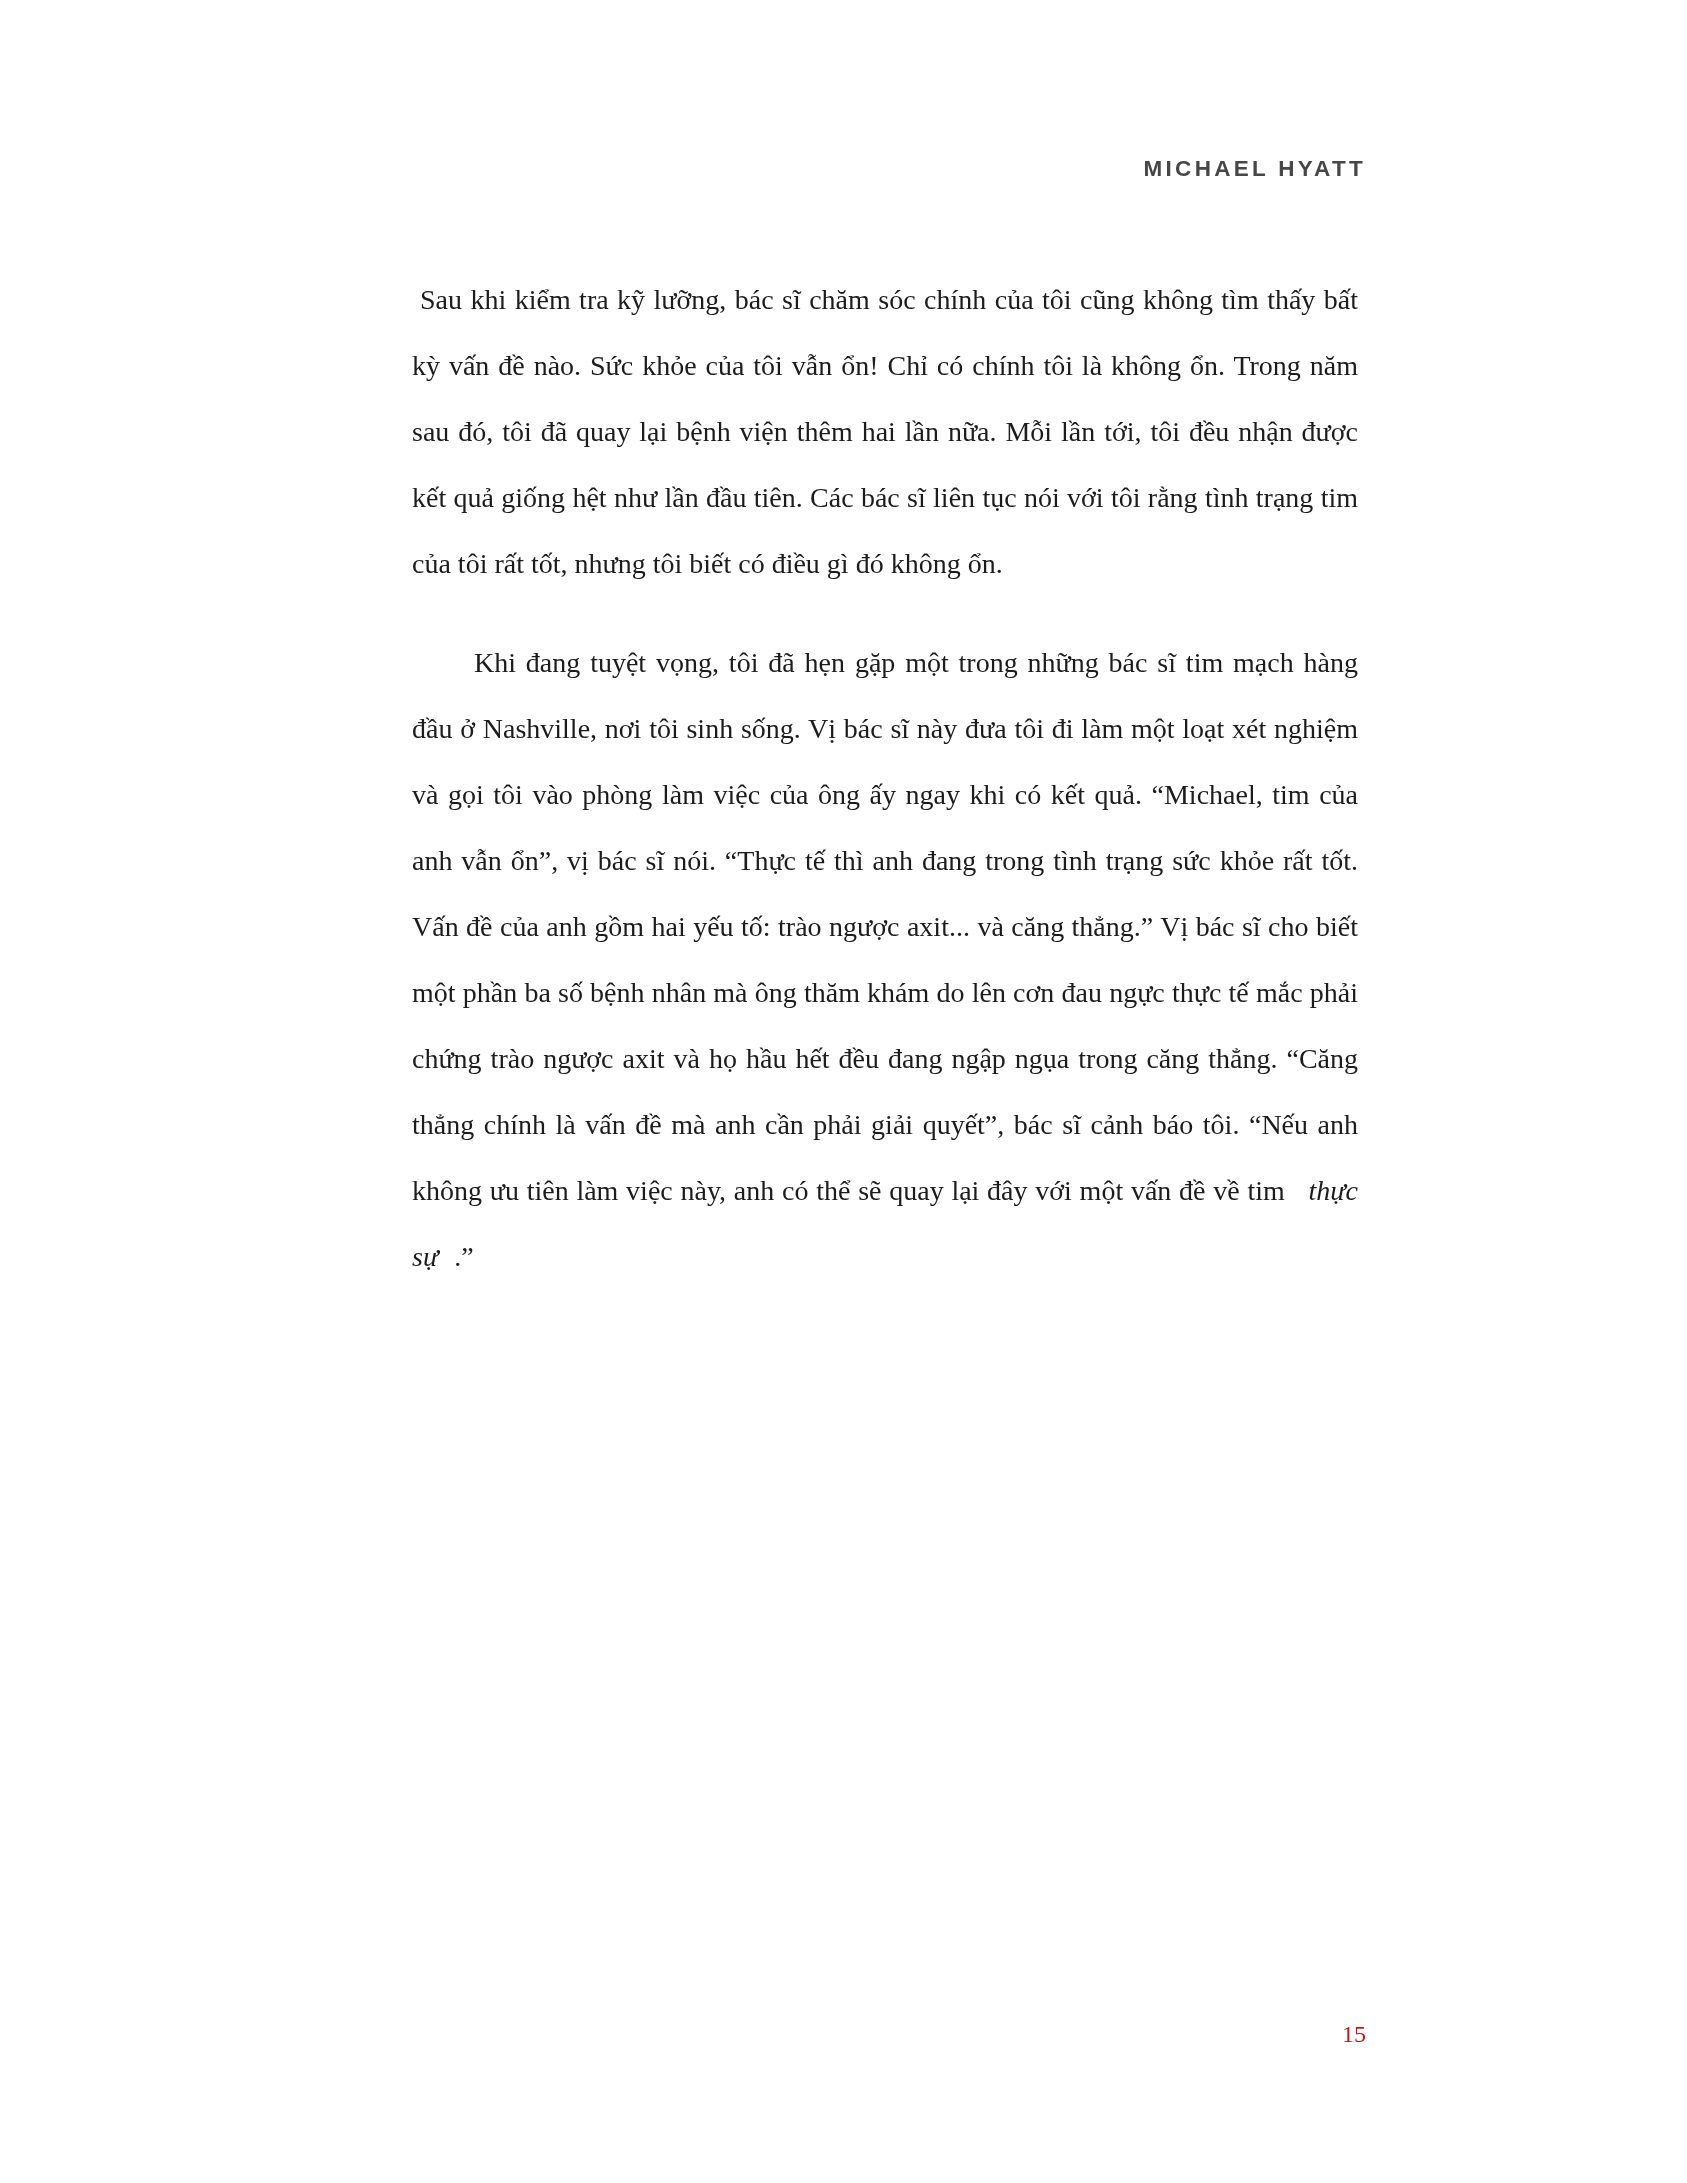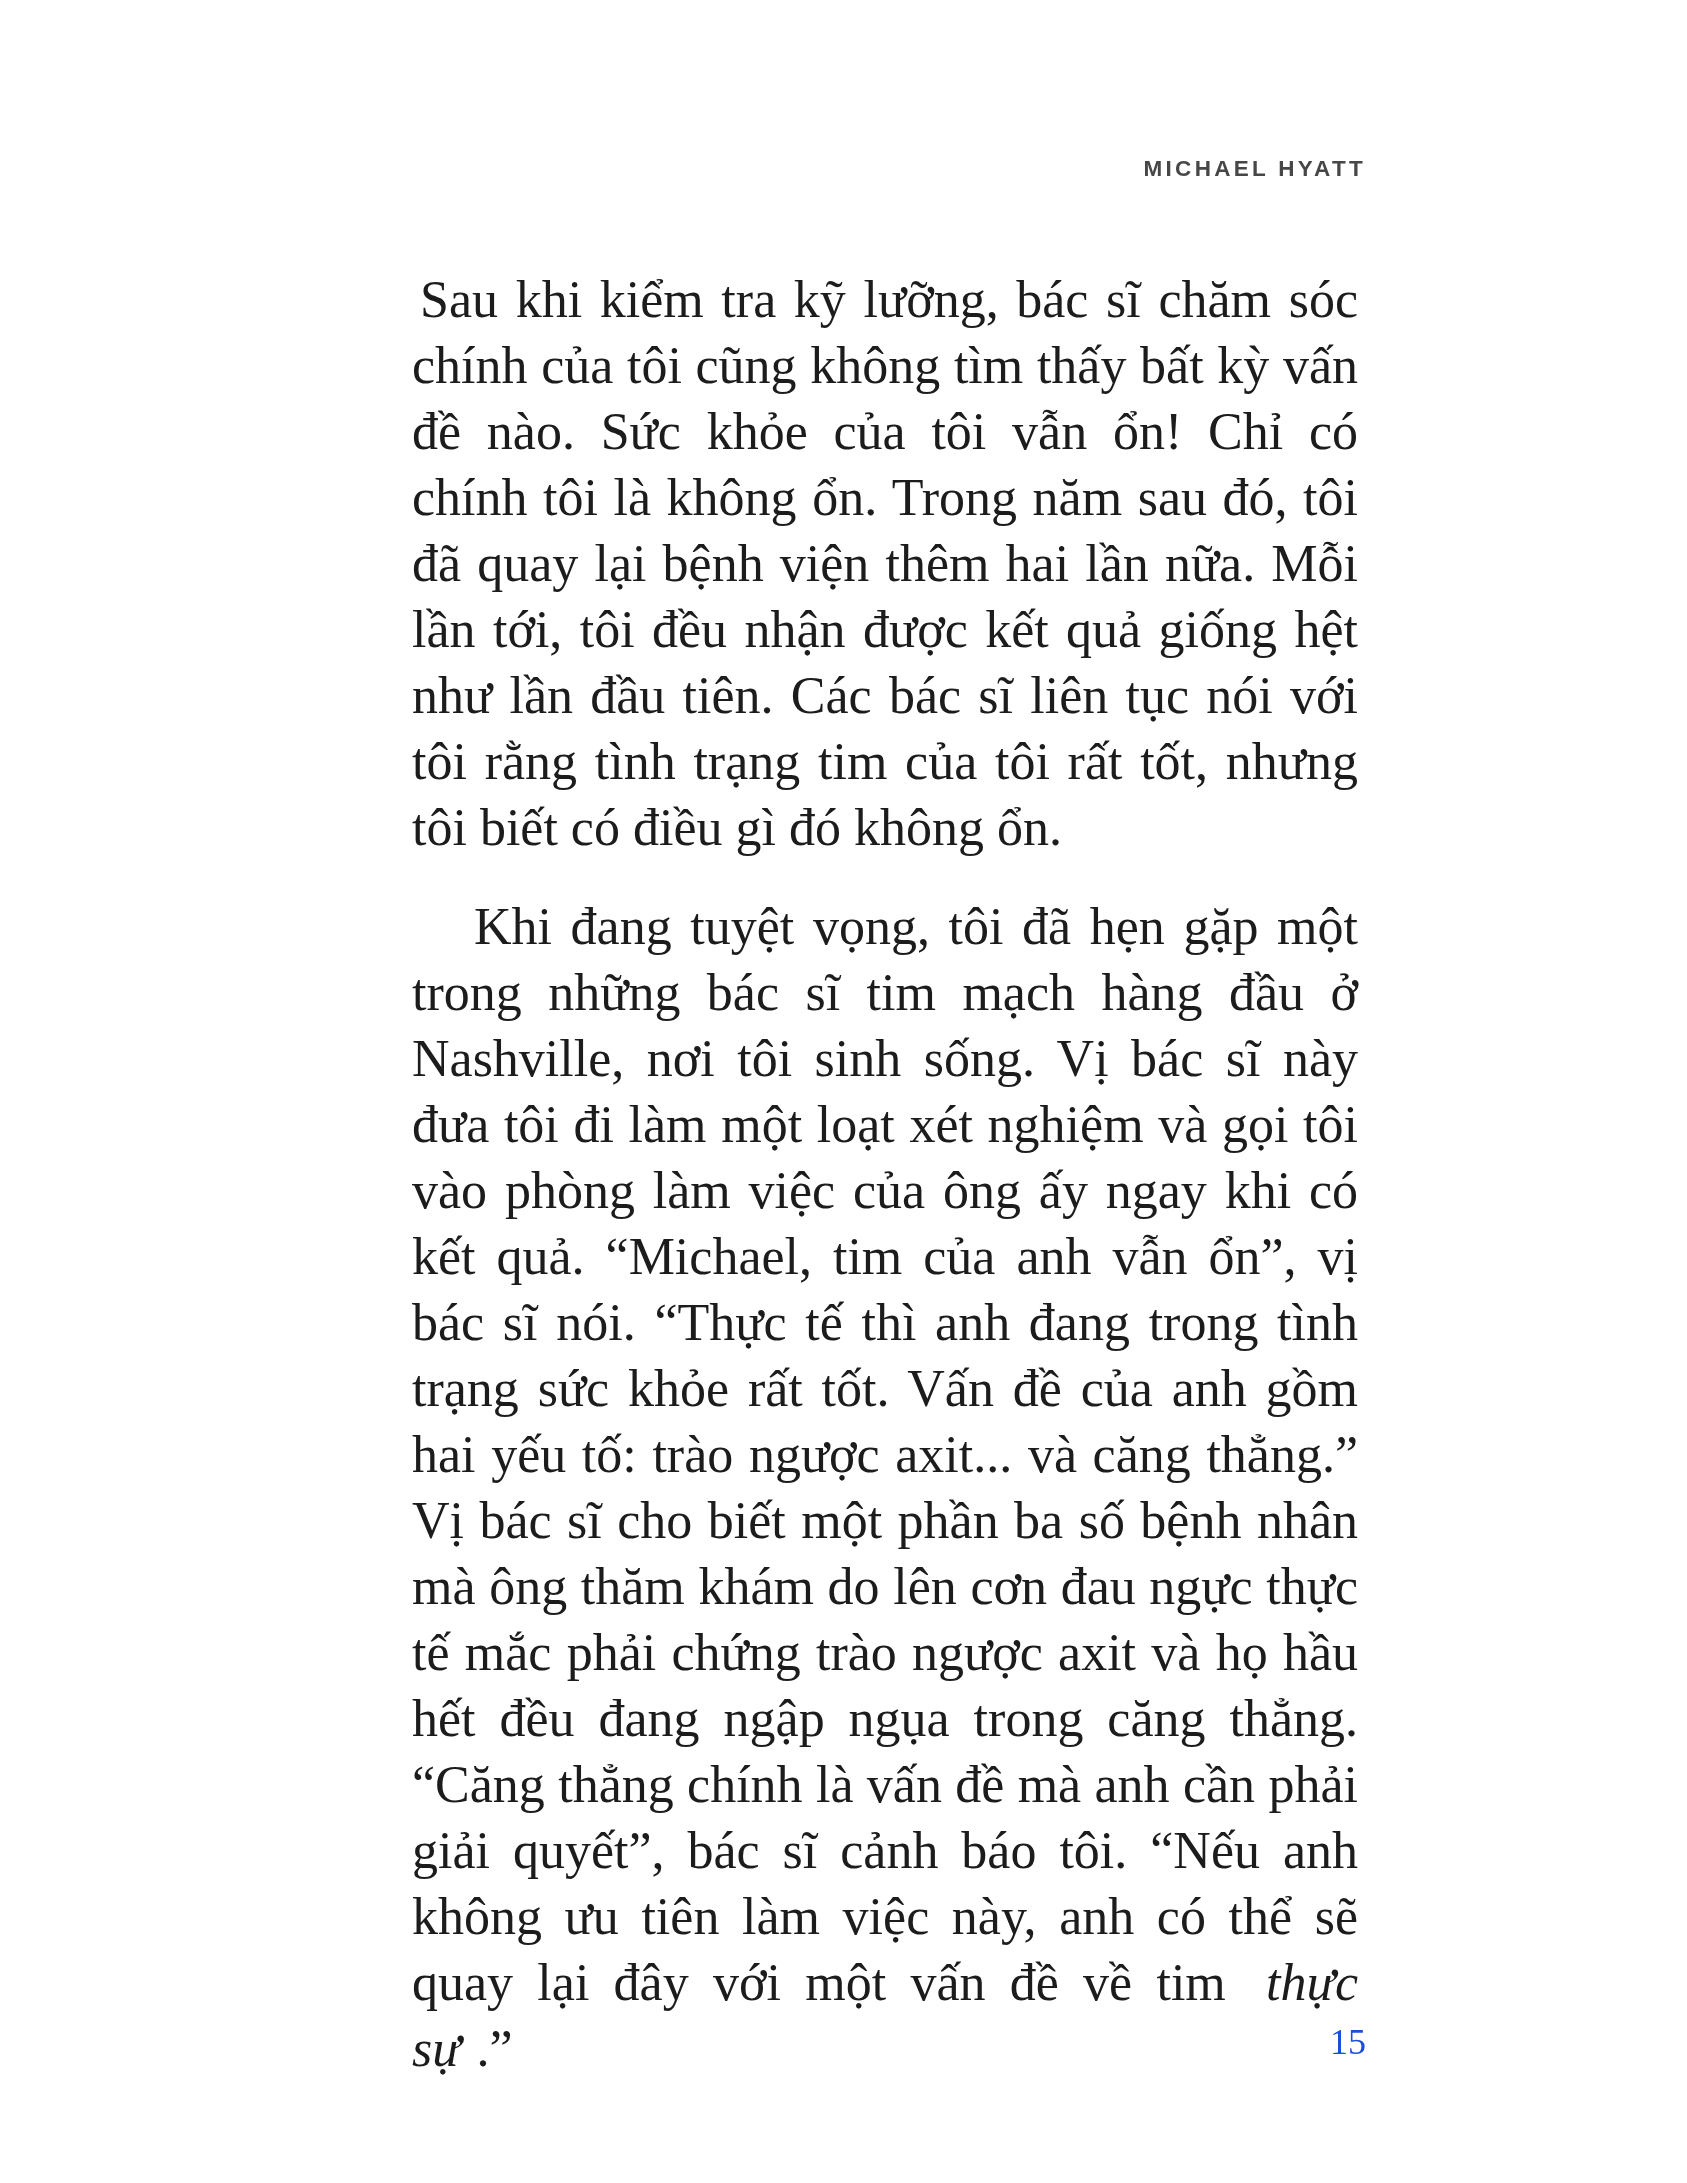--- a/index.html
+++ b/index.html
@@ -22,21 +22,21 @@
     font-weight: 700;
     font-size: 22.5px;
     letter-spacing: 3.3px;
     color: #474747;
   }
   .body-text {
     position: absolute;
     top: 235px;
     left: 380px;
     width: 978px;
-    font-size: 52px;
+    font-size: 28px;
     line-height: 66px;
     color: #1c1c1c;
     text-align: justify;
   }
   .body-text p.para {
     margin: 0 0 17px 0;
   }
   .body-text p.para:last-child {
     margin-bottom: 0;
   }
@@ -45,22 +45,22 @@
   }
   .italic {
     font-style: italic;
   }
   .page-number {
     position: absolute;
     top: 1997px;
     left: 380px;
     width: 978px;
     text-align: right;
-    font-size: 36px;
-    color: #1d4ed8;
+    font-size: 24px;
+    color: #b91c1c;
   }
 </style>
 </head>
 <body>
 
 <div class="page">
   <div class="running-header">MICHAEL HYATT</div>
 
   <div class="body-text">
       <p class="para"><span>Sau khi kiểm tra kỹ lưỡng, bác sĩ chăm sóc chính của tôi cũng không tìm thấy bất kỳ vấn đề nào. Sức khỏe của tôi vẫn ổn! Chỉ có chính tôi là không ổn. Trong năm sau đó, tôi đã quay lại bệnh viện thêm hai lần nữa. Mỗi lần tới, tôi đều nhận được kết quả giống hệt như lần đầu tiên. Các bác sĩ liên tục nói với tôi rằng tình trạng tim của tôi rất tốt, nhưng tôi biết có điều gì đó không ổn.</span></p>

